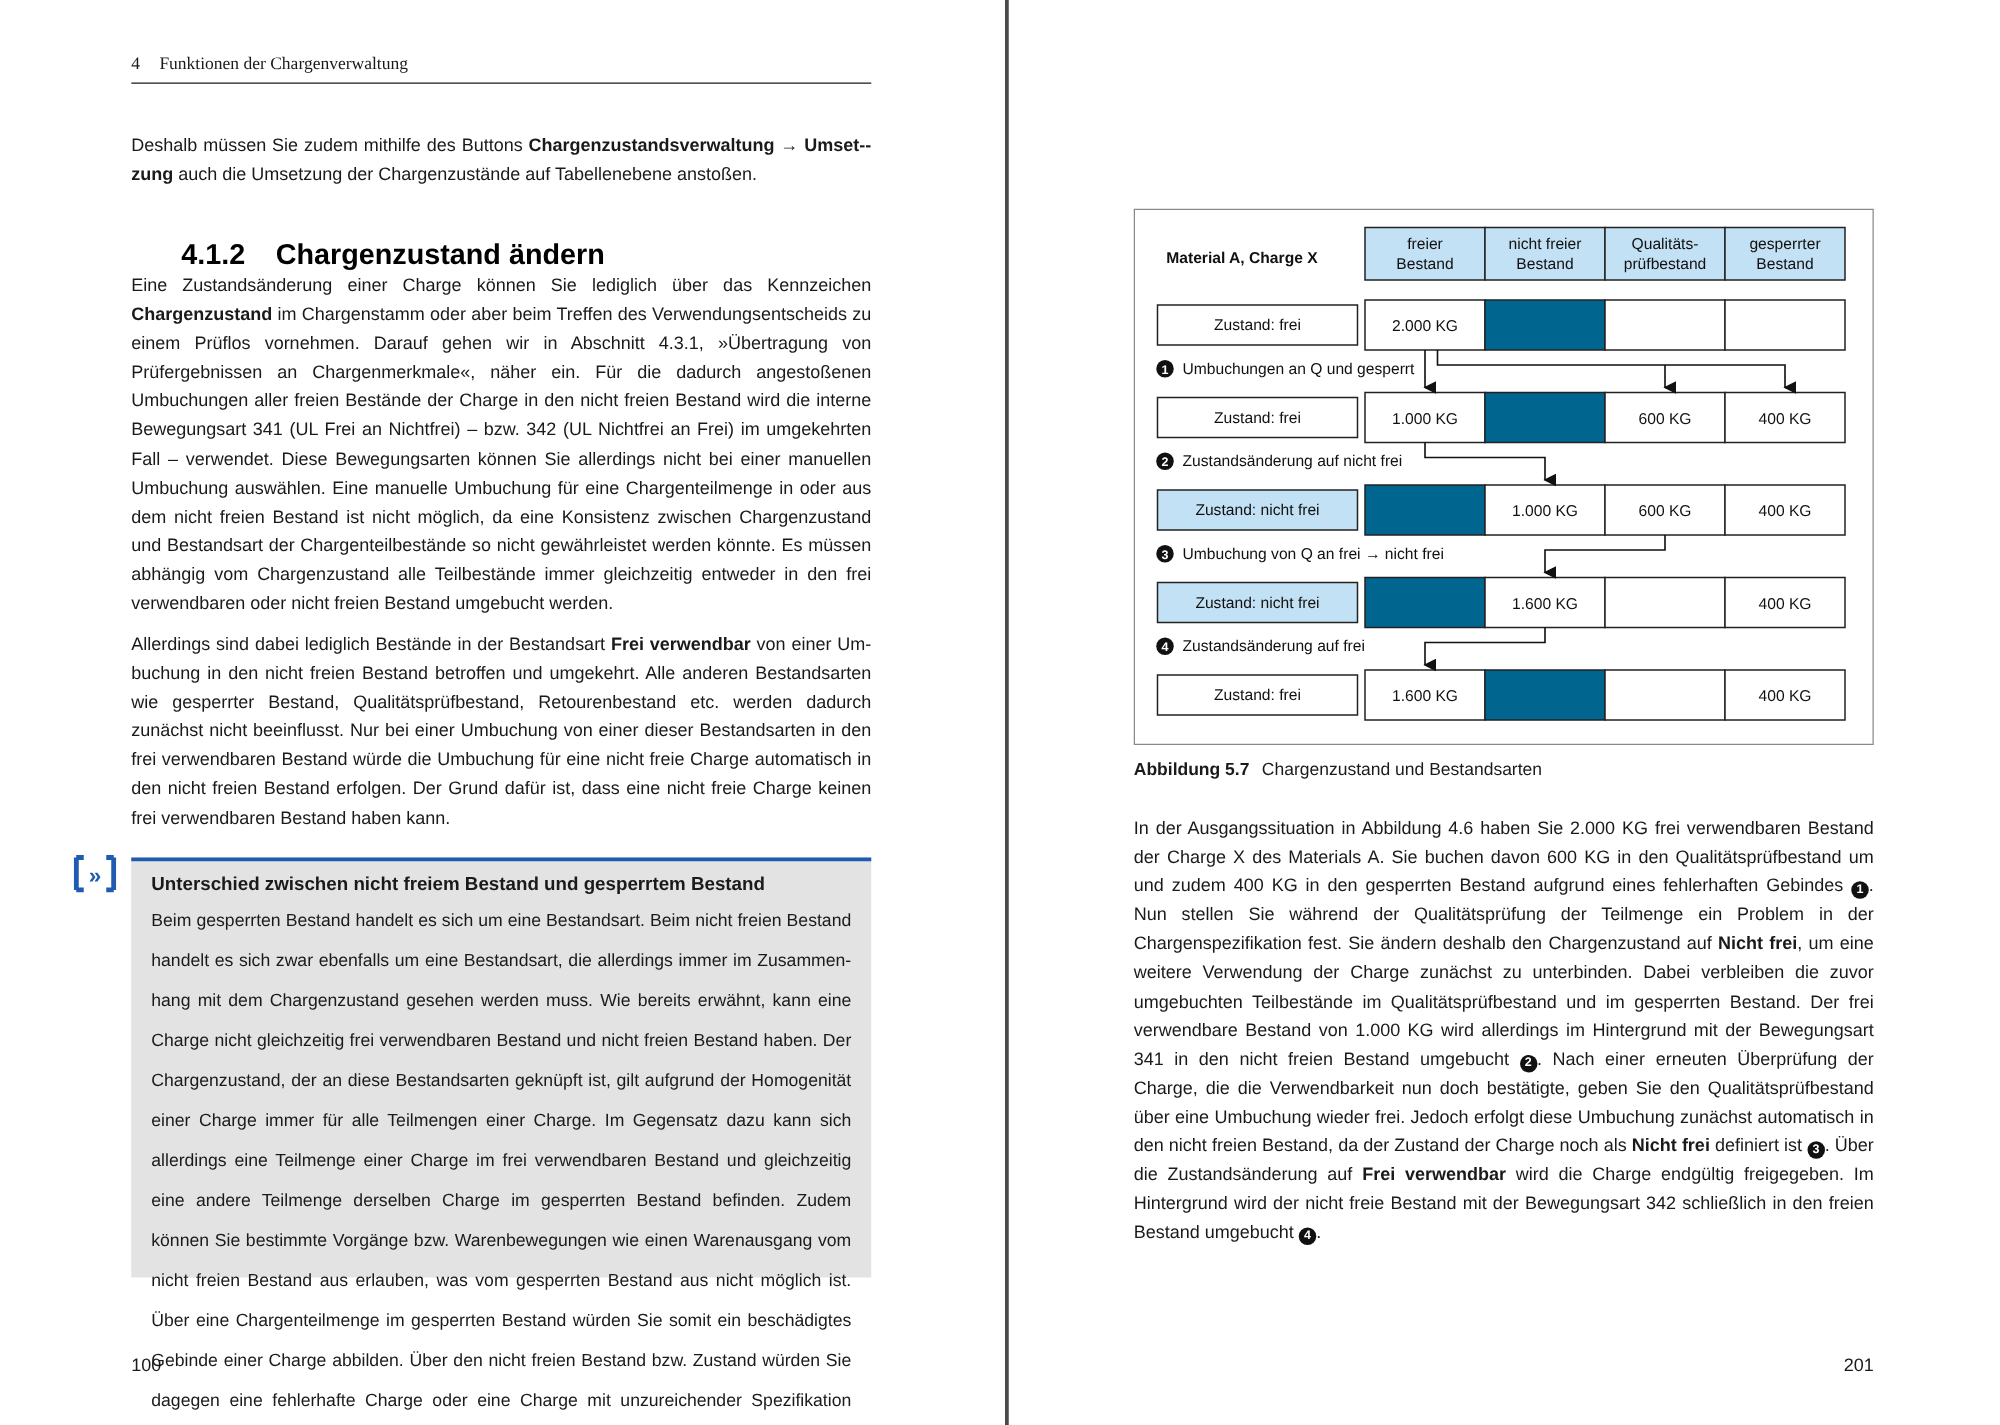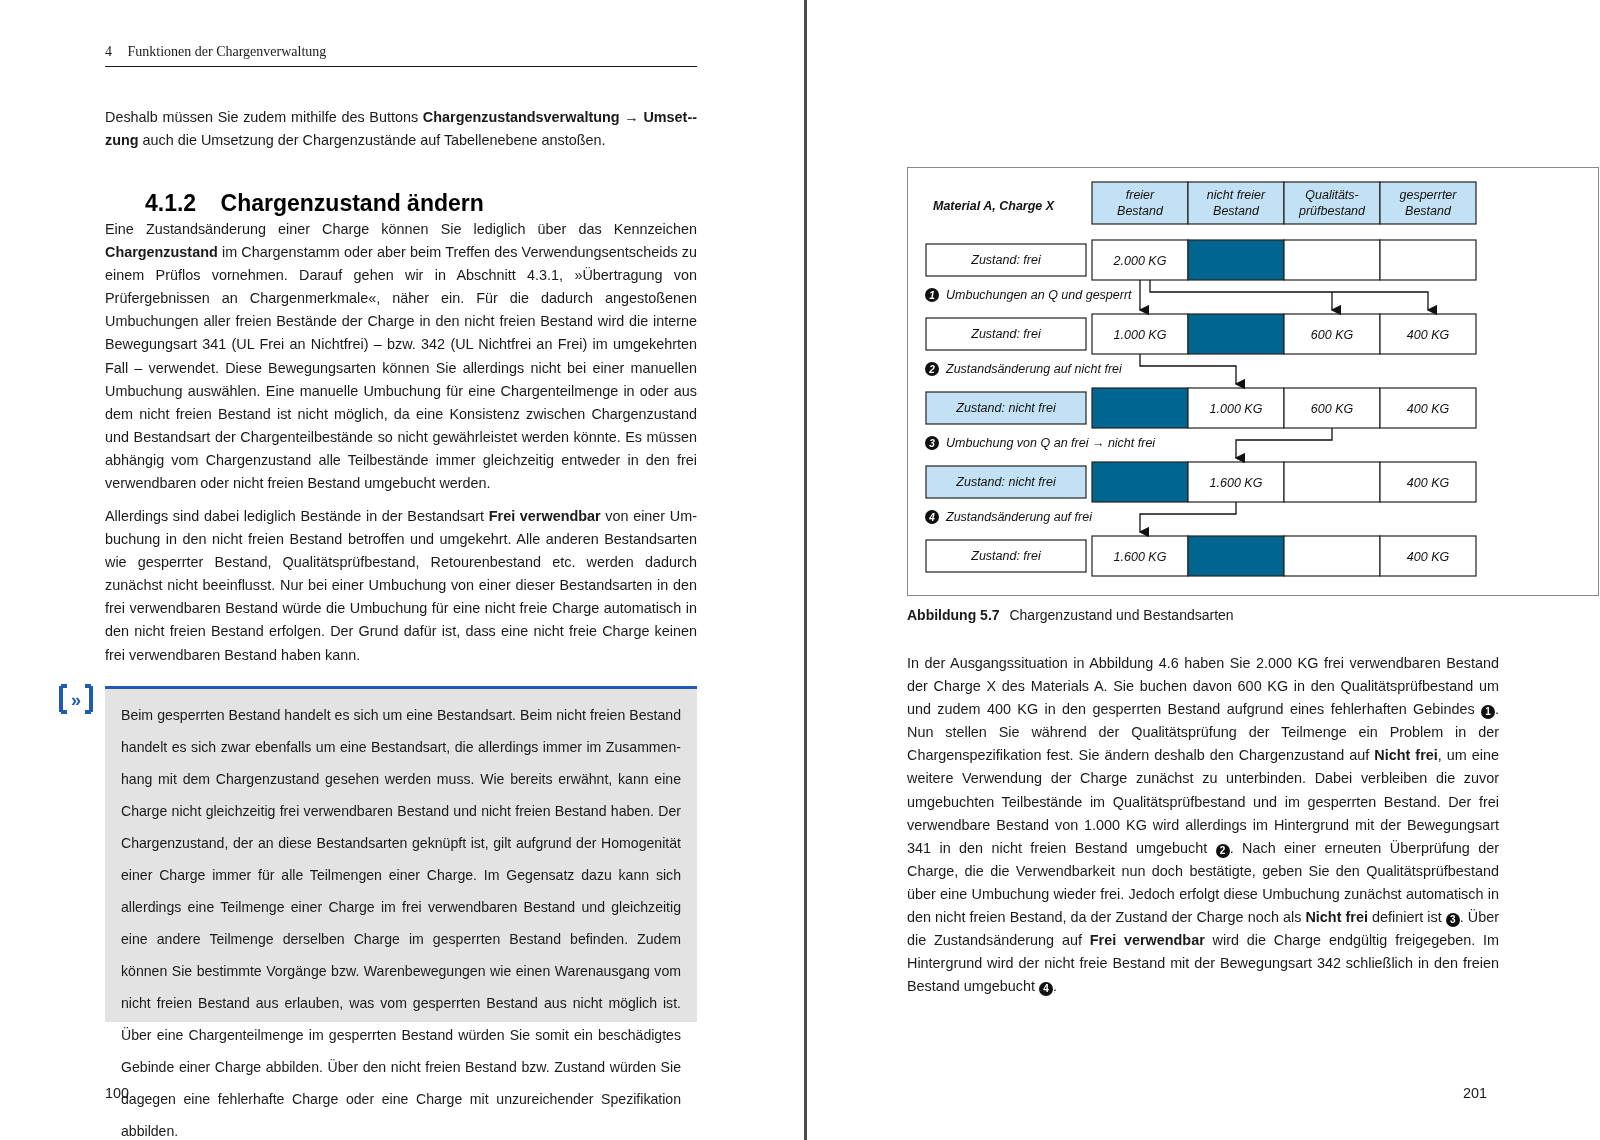--- a/index.html
+++ b/index.html
@@ -11,26 +11,26 @@
   .page.right { left: 907px; width: 592px; }
   .running-head { position: absolute; top: 44px; left: 0; width: 100%; font-size: 14px; padding-bottom: 6px; border-bottom: 1.5px solid #1a1a1a; font-family: Liberation Serif, serif; }
   .running-head.right { text-align: right; }
   .running-head .num { margin-right: 12px; }
   .body-text { font-size: 14.4px; line-height: 23.1px; text-align: justify; hyphens: manual; }
   .body-text b { font-weight: bold; }
   .para-block { position: absolute; left: 0; width: 100%; }
   .section-heading { position: absolute; left: 0; top: 190px; font-size: 23px; font-weight: bold; color: #000000; margin-left: 40px; }
   .section-heading .secnum { margin-right: 18px; }
   .folio { position: absolute; top: 1085px; font-size: 14.4px; }
-  .folio.right { right: 12px; }
+  .folio.right { right: 0; }
   .note-icon { position: absolute; left: -46px; top: 684px; width: 34px; height: 30px; }
   .note-box { position: absolute; left: 0; top: 686px; width: 592px; height: 336px; background: #e3e3e3; border-top: 3px solid #1f5bb0; padding: 10px 16px 0 16px; }
   .note-title { font-size: 15px; font-weight: bold; margin-bottom: 4px; }
   .note-text { font-size: 14.1px; line-height: 32px; text-align: justify; }
-  .figure { position: absolute; left: 0; top: 167px; width: 692px; height: 429px; border: 1.5px solid #8a8a8a; font-style: italic; }
+  .figure { position: absolute; left: 0; top: 167px; width: 592px; height: 429px; border: 1.5px solid #8a8a8a; }
   .figure svg { display: block; }
   .caption { position: absolute; left: 0; top: 607px; font-size: 14px; }
   .caption b { margin-right: 6px; }
   .circ { display: inline-block; width: 14px; height: 14px; border-radius: 50%; background: #111; color: #fff; font-size: 10px; line-height: 14px; text-align: center; font-weight: bold; vertical-align: -1px; }
 </style>
 </head>
 <body>
 
 <div class="divider"></div>
 
@@ -53,20 +53,21 @@
 
   <div class="note-icon">
     <svg width="34" height="30" viewBox="0 0 34 30">
       <path d="M2 2 H8 M2 2 V28 M2 28 H8" stroke="#1f5bb0" stroke-width="4" fill="none"></path>
       <path d="M32 2 H26 M32 2 V28 M32 28 H26" stroke="#1f5bb0" stroke-width="4" fill="none"></path>
       <text x="17" y="22" text-anchor="middle" font-family="Liberation Sans, sans-serif" font-size="18" font-weight="bold" fill="#1f5bb0">»</text>
     </svg>
   </div>
 
   <div class="note-box">
+    <div class="note-title">Unterschied zwischen nicht freiem Bestand und gesperrtem Bestand</div>
     <div class="note-text">Beim gesperrten Bestand handelt es sich um eine Bestandsart. Beim nicht freien Bestand handelt es sich zwar ebenfalls um eine Bestandsart, die allerdings immer im Zusammen­hang mit dem Chargenzustand gesehen werden muss. Wie bereits erwähnt, kann eine Charge nicht gleichzeitig frei verwendbaren Bestand und nicht freien Bestand haben. Der Chargenzustand, der an diese Bestandsarten geknüpft ist, gilt aufgrund der Homogenität einer Charge immer für alle Teilmengen einer Charge. Im Gegensatz dazu kann sich aller­dings eine Teilmenge einer Charge im frei verwendbaren Bestand und gleichzeitig eine andere Teilmenge derselben Charge im gesperrten Bestand befinden. Zudem können Sie bestimmte Vorgänge bzw. Warenbewegungen wie einen Warenausgang vom nicht freien Bestand aus erlauben, was vom gesperrten Bestand aus nicht möglich ist. Über eine Char­genteilmenge im gesperrten Bestand würden Sie somit ein beschädigtes Gebinde einer Charge abbilden. Über den nicht freien Bestand bzw. Zustand würden Sie dagegen eine fehlerhafte Charge oder eine Charge mit unzureichender Spezifikation abbilden.</div>
   </div>
 
   <div class="folio">100</div>
 </div>
 
 <div class="page right">
 
 
   <div class="figure">

